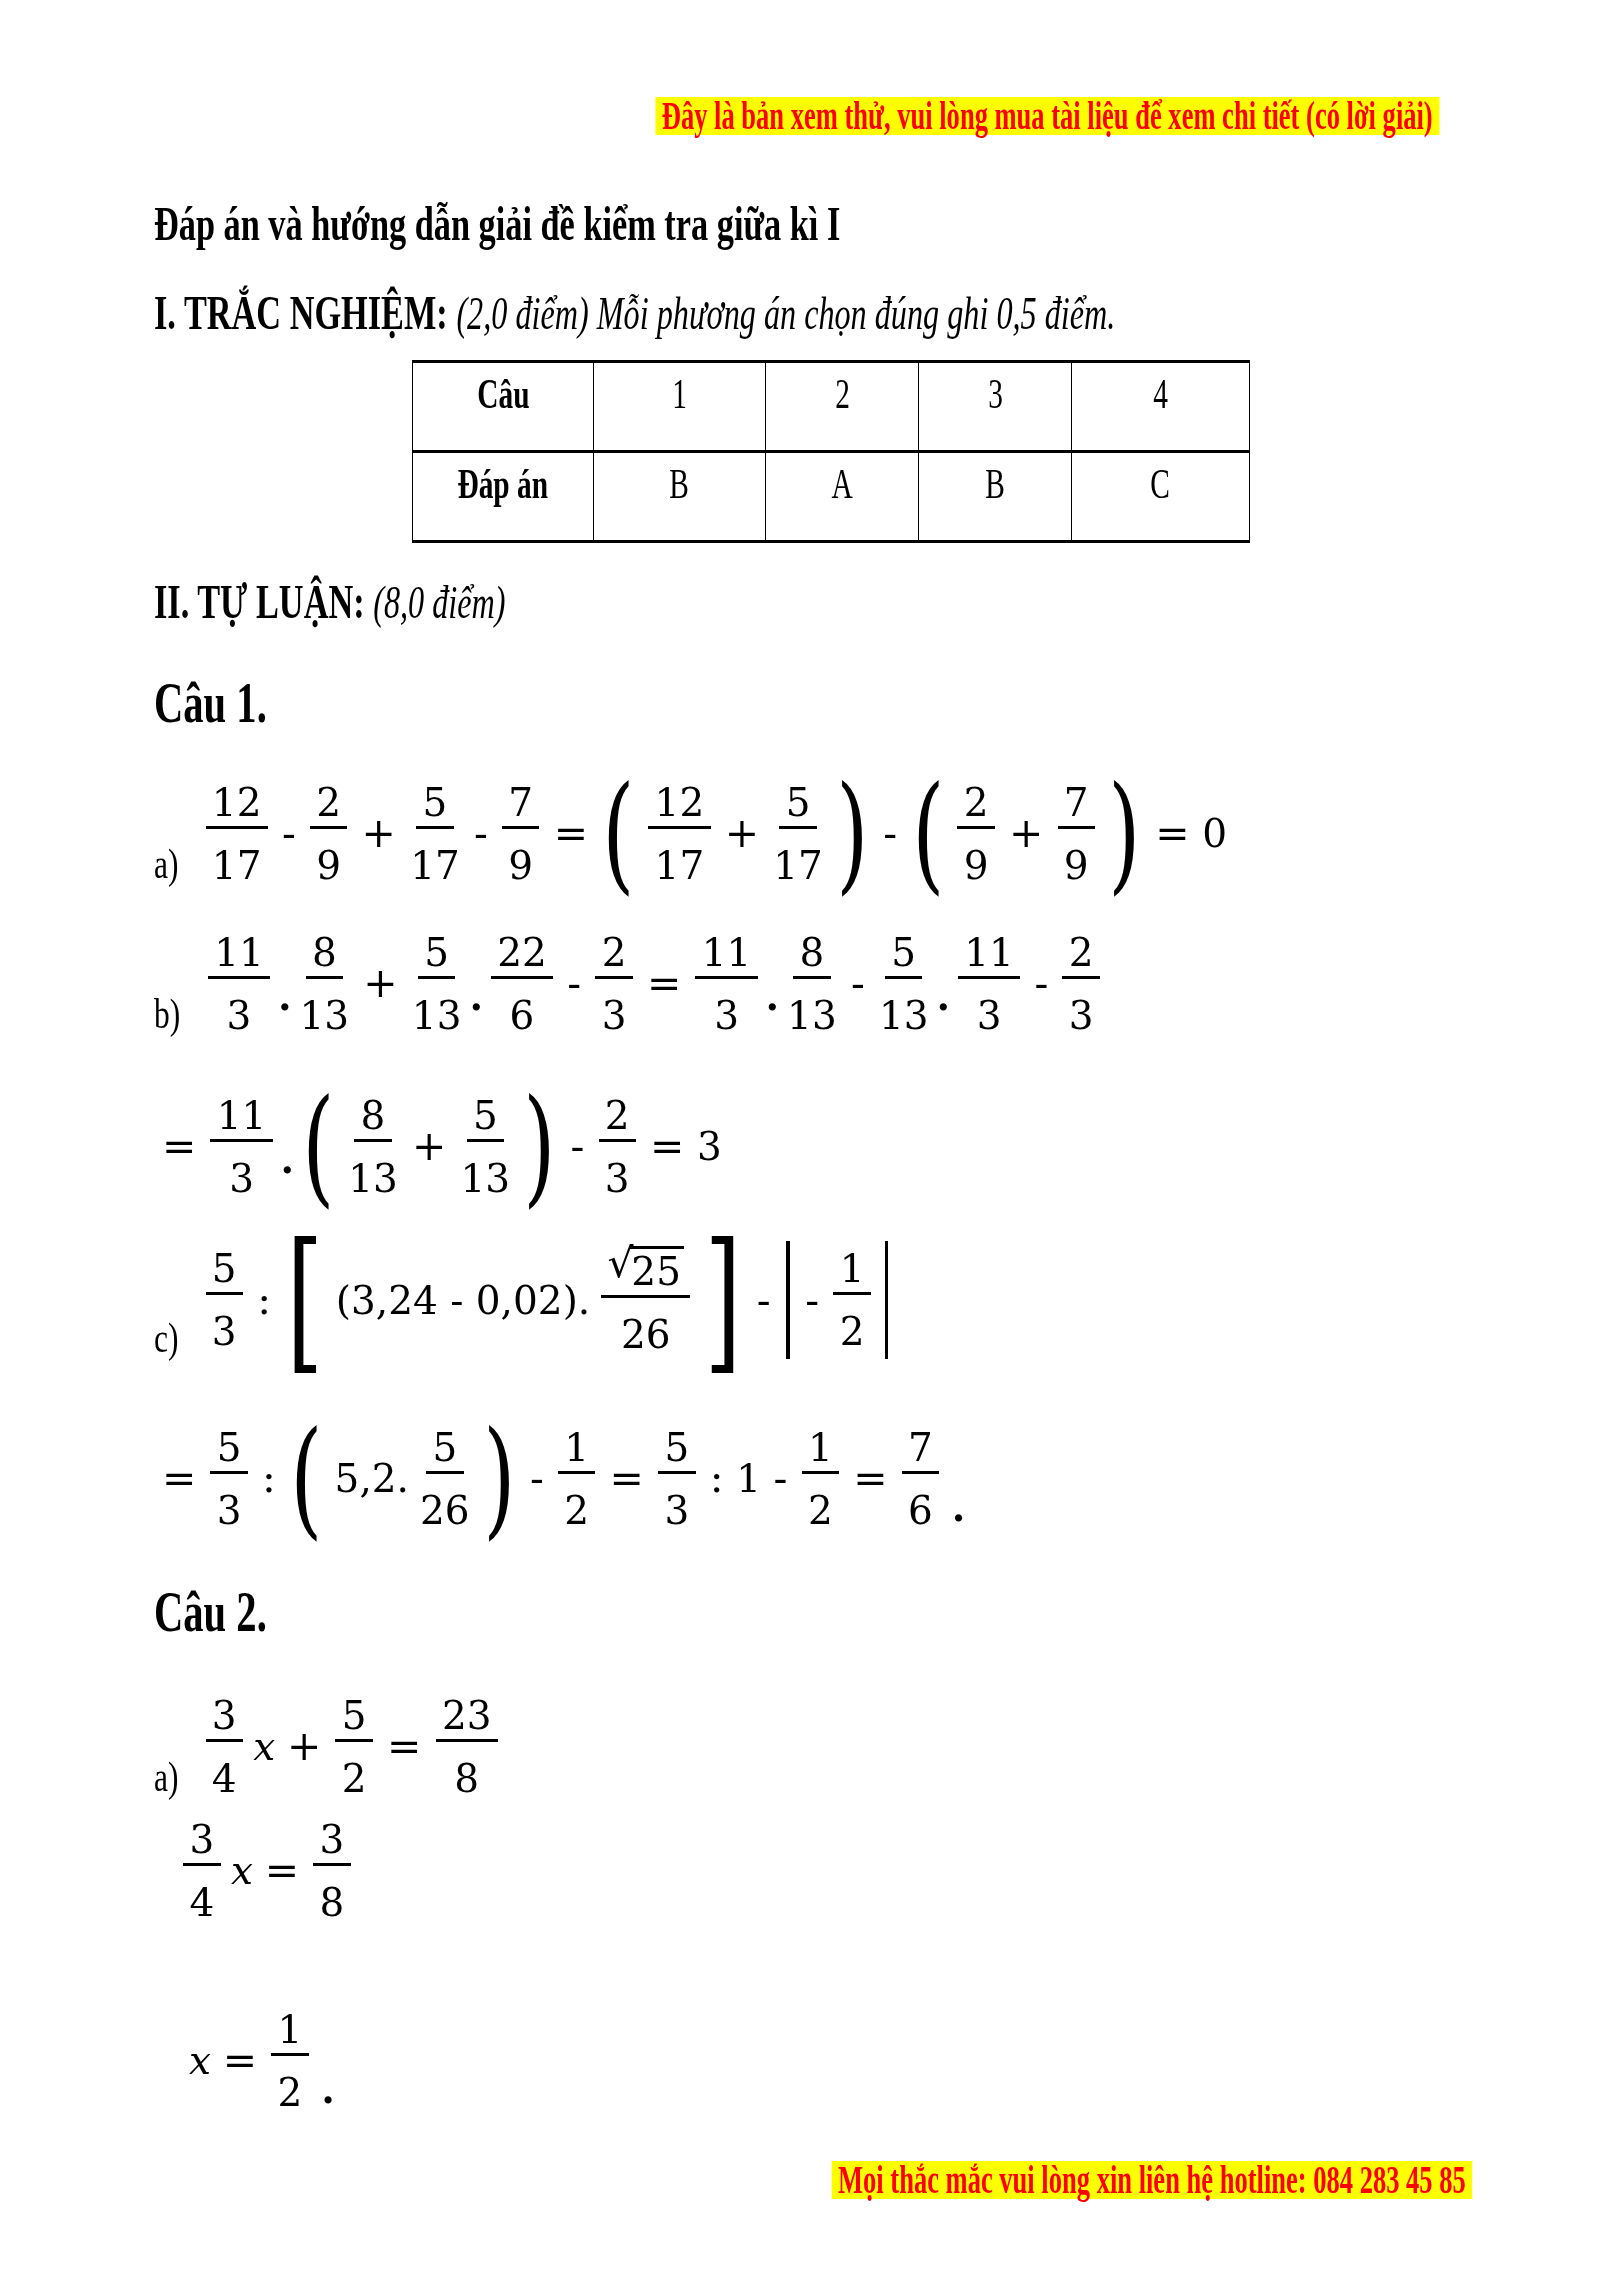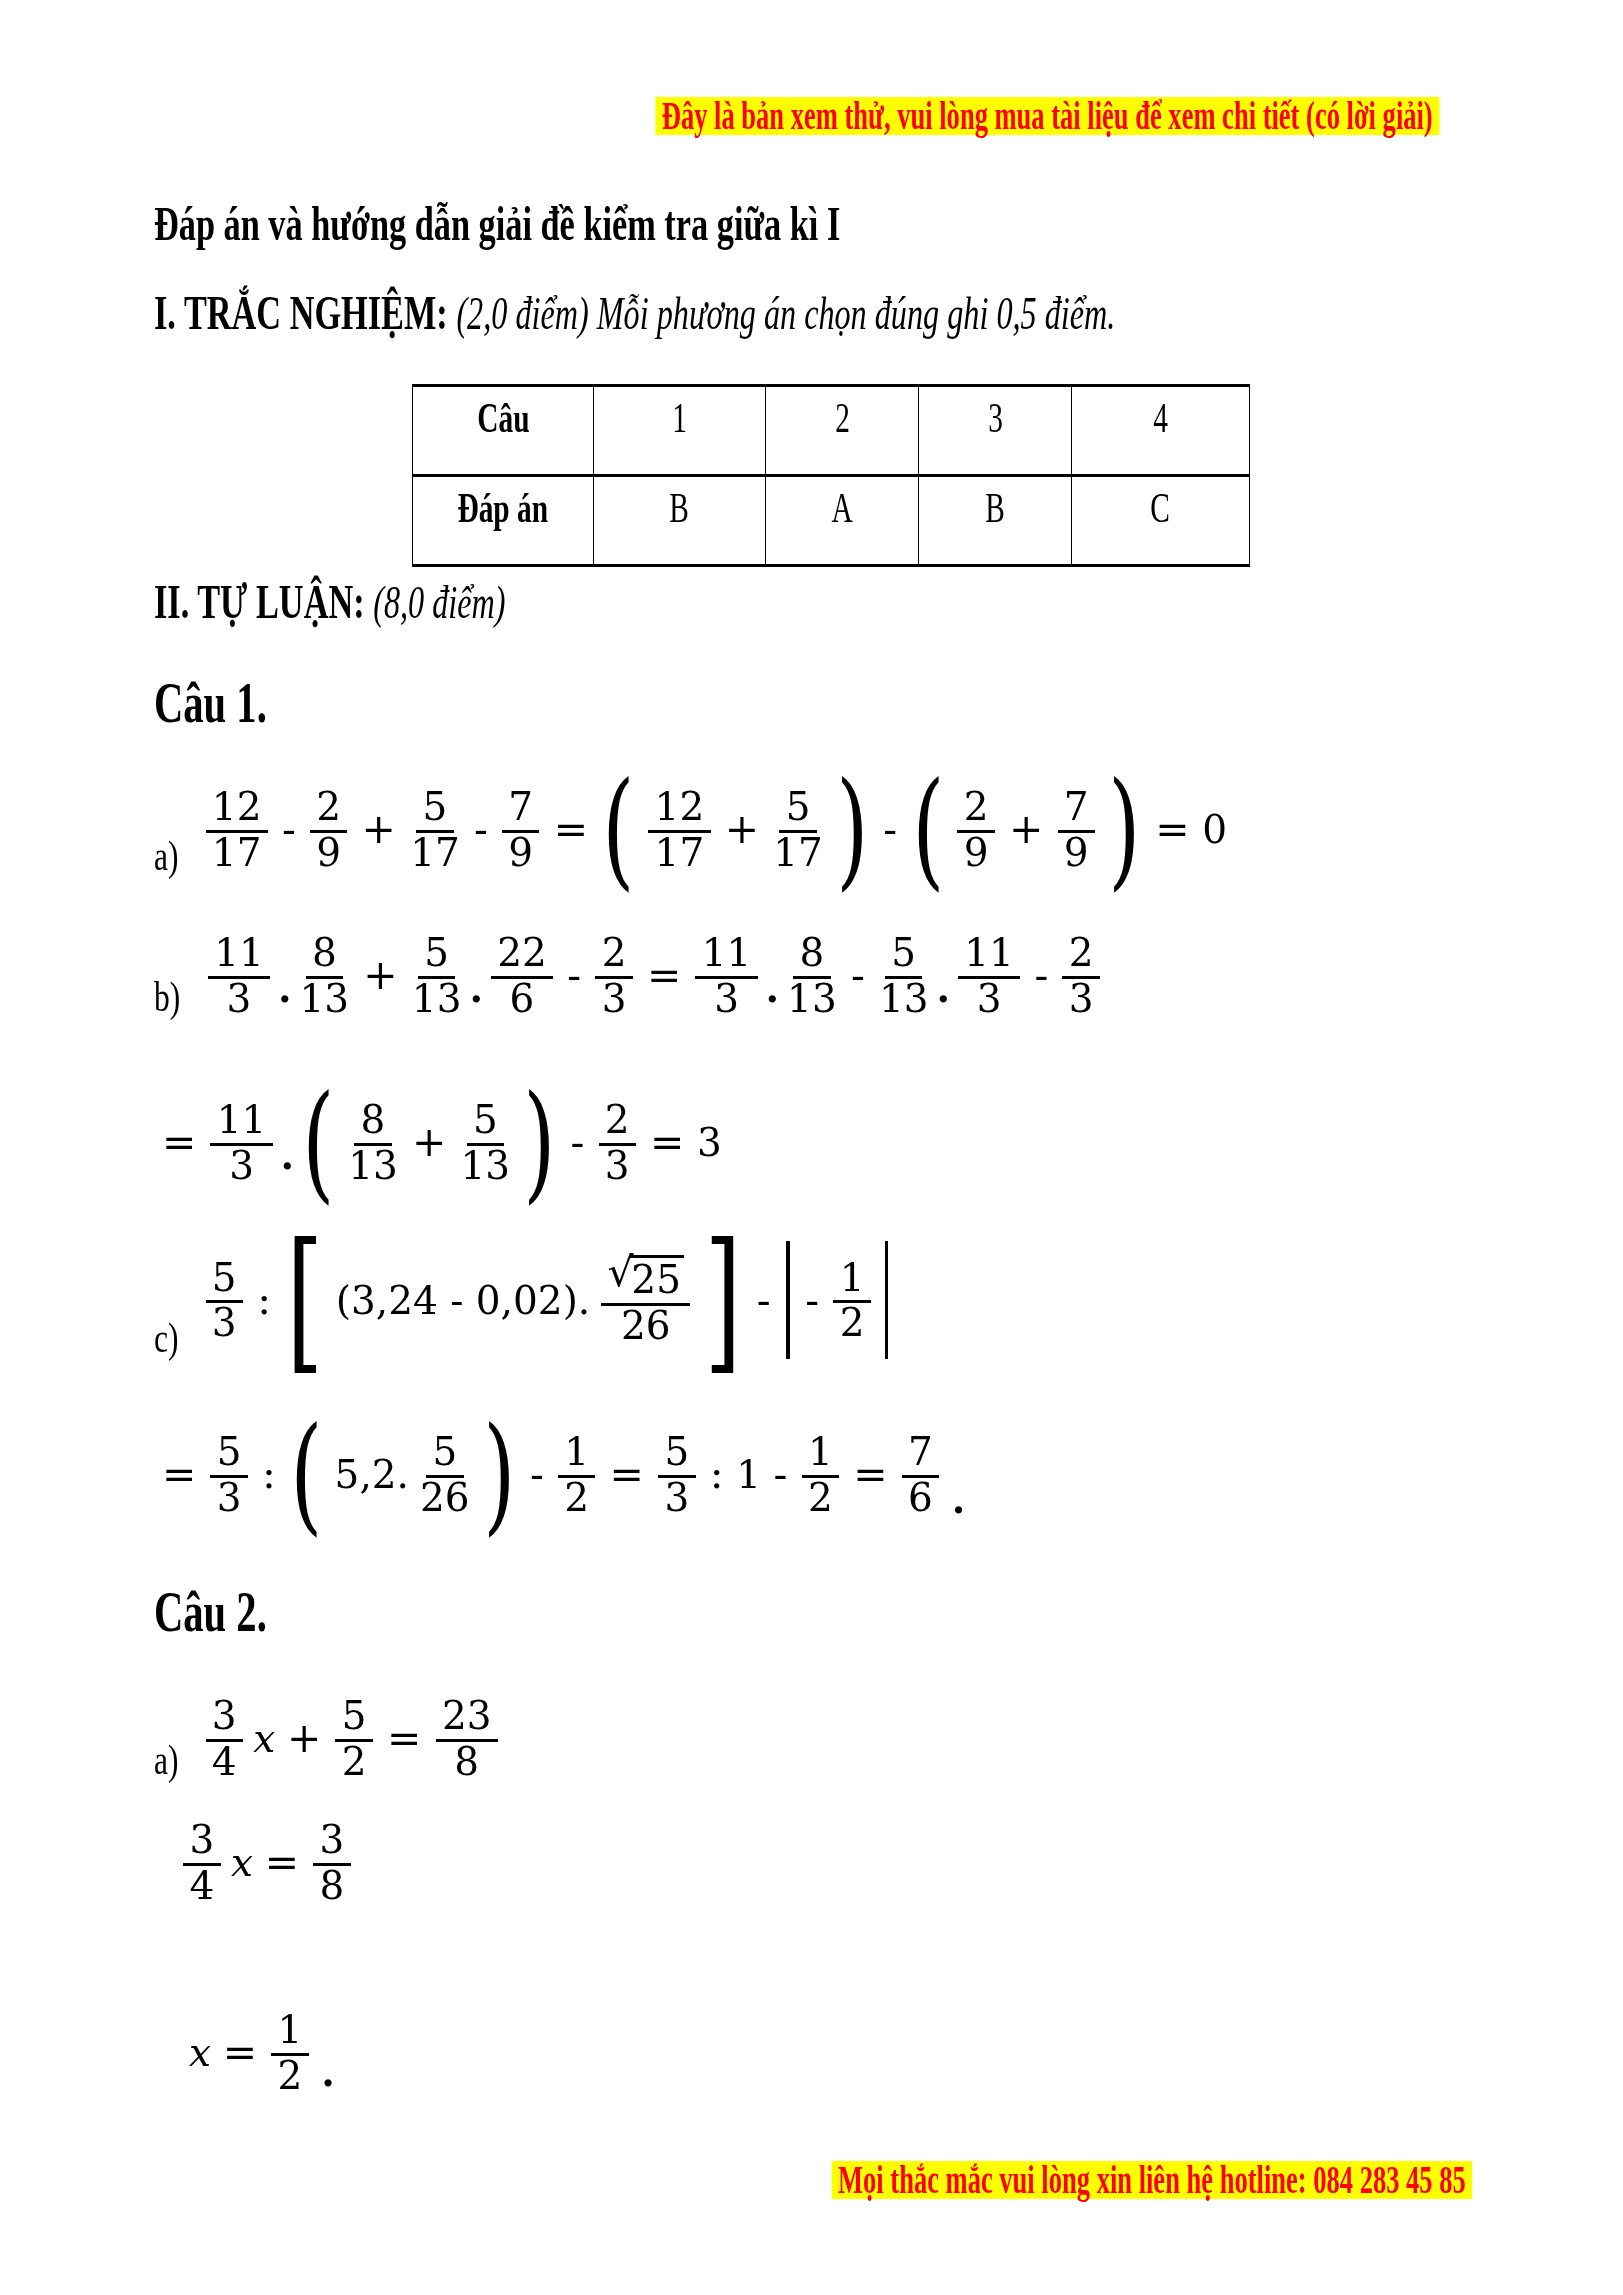--- a/index.html
+++ b/index.html
@@ -25,21 +25,21 @@
   .secline{position:absolute;left:154px;font-size:49px;line-height:1;}
   #sec1{top:288px;}
   #sec2{top:577px;}
   .sec-title{font-weight:bold;font-style:normal;}
   .sec-note{font-style:italic;font-weight:normal;font-size:46px;}
   .cau{position:absolute;left:154px;font-size:58px;font-weight:bold;line-height:1;}
   #cau1{top:674px;}
   #cau2{top:1583px;}
 
   
-  #answers{position:absolute;top:384px;left:412px;border-collapse:collapse;table-layout:fixed;border-radius:28px;}
+  #answers{position:absolute;top:360px;left:412px;border-collapse:collapse;table-layout:fixed;border-radius:28px;}
   #answers td{
     border:1.6px solid #000;text-align:center;vertical-align:top;
     padding-top:7.9px;height:78px;font-size:42px;line-height:1.1;
   }
   #answers td:nth-child(1){width:178px;font-weight:bold;}
   #answers td:nth-child(2){width:169px;}
   #answers td:nth-child(3){width:150px;}
   #answers td:nth-child(4){width:150px;}
   #answers td:nth-child(5){width:175px;}
   #answers tr:first-child td{border-top:3.9px solid #000;}
@@ -58,21 +58,21 @@
   #f4{top:1428px;left:154px;}
   #f5{top:1696px;left:154px;}
   #f6{top:1820px;left:177px;}
   #f7{top:2010px;left:185px;}
   .flabel{
     align-self:flex-end;margin-right:12.6px;font-family:"Liberation Serif",serif;
     font-size:42px;transform:scaleX(0.75);transform-origin:left bottom;line-height:1;
   }
   .frac{display:inline-flex;flex-direction:column;align-items:center;margin:0 6.3px;text-align:center;}
   .num{display:block;padding:0 6.3px 3.9px;border-bottom:3.1px solid #000;line-height:1;}
-  .den{display:block;padding-top:0;line-height:1;}
+  .den{display:block;padding-top:17px;line-height:1;}
   .op{margin:0 7.9px;font-size:41px;}
   .mdot{align-self:center;margin:0 1.6px;transform:translateY(12.6px);font-weight:bold;}
   .mtxt{margin:0 4.7px;}
   .mvar{font-style:italic;margin:0 3.9px;}
   .paren{
     font-size:110px;line-height:0.85;margin:0 1.6px;
     transform:scaleY(1.15) scaleX(0.75);font-weight:normal;
   }
   .brack{
     font-size:118px;line-height:0.80;margin:0 3.1px;

